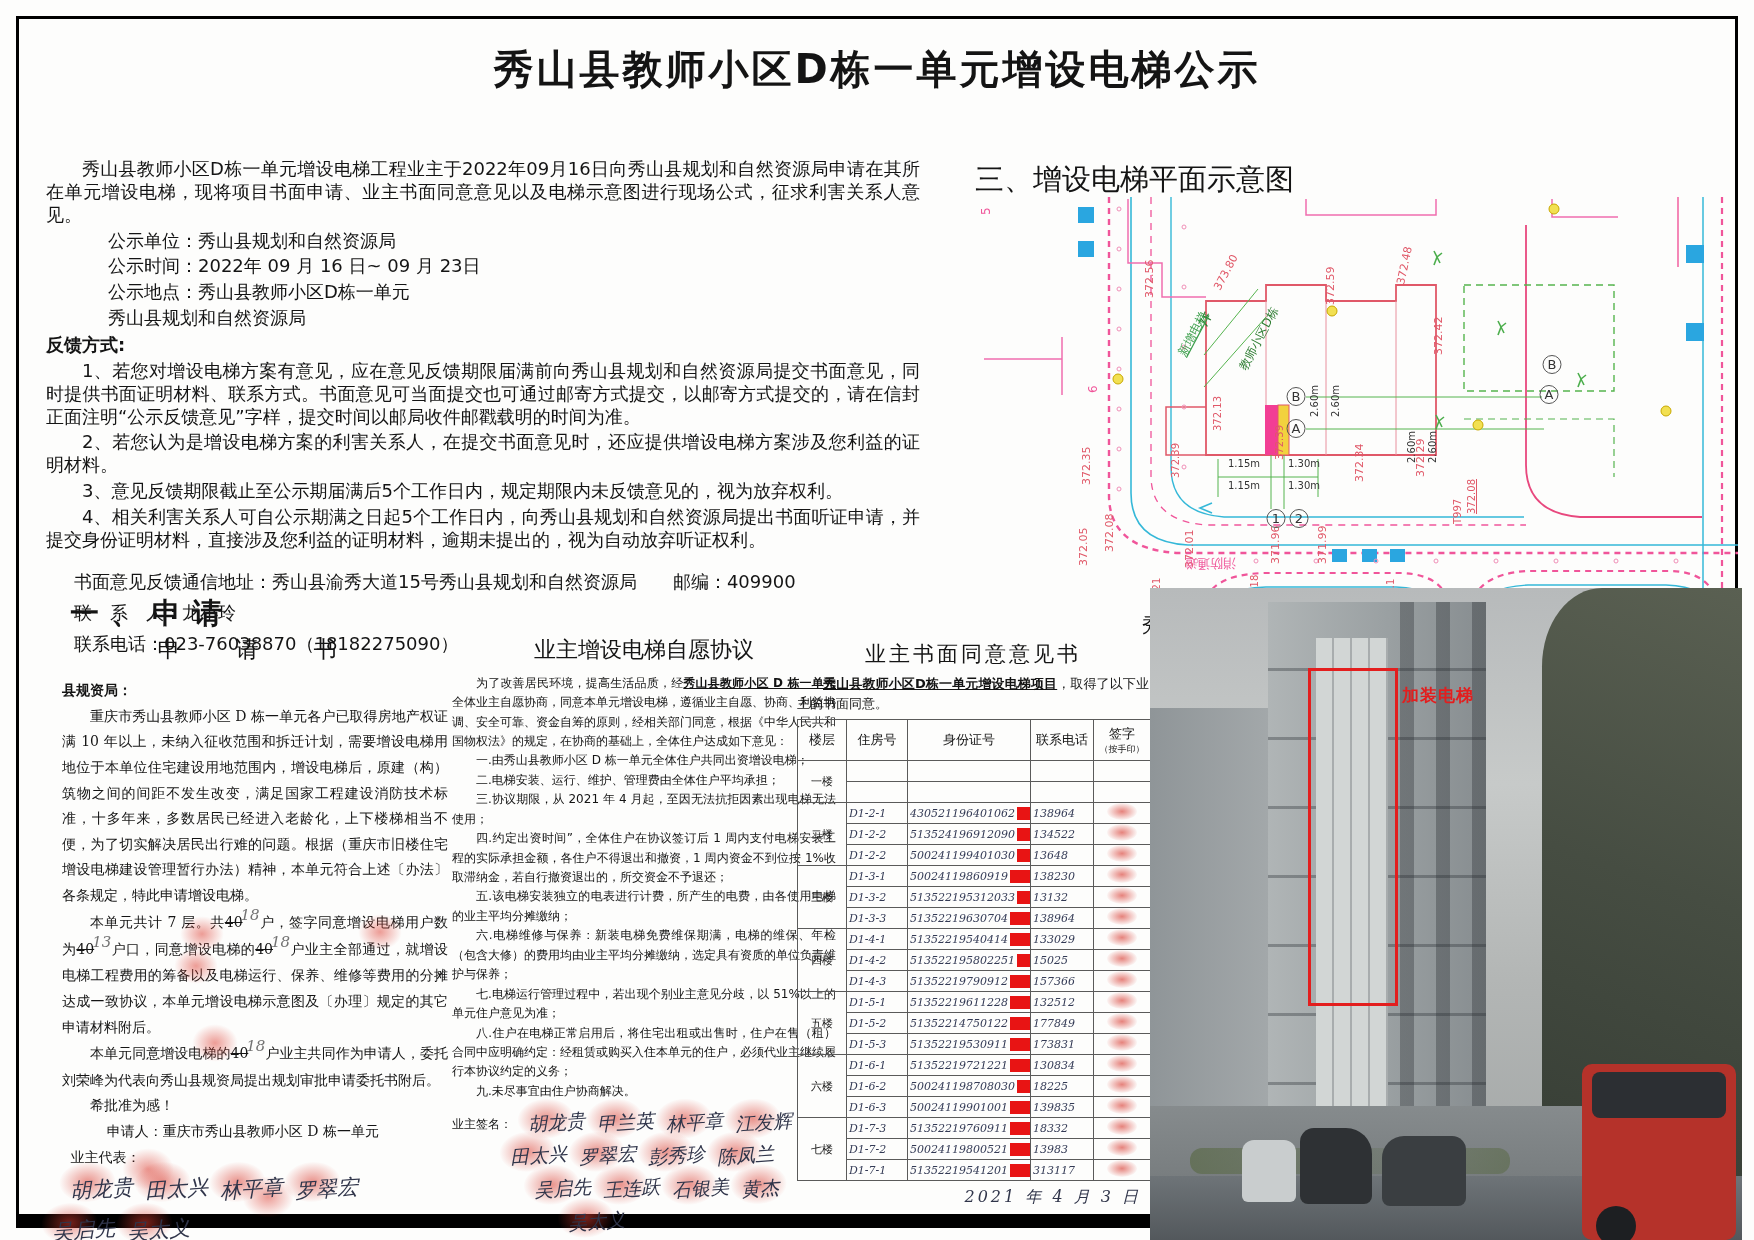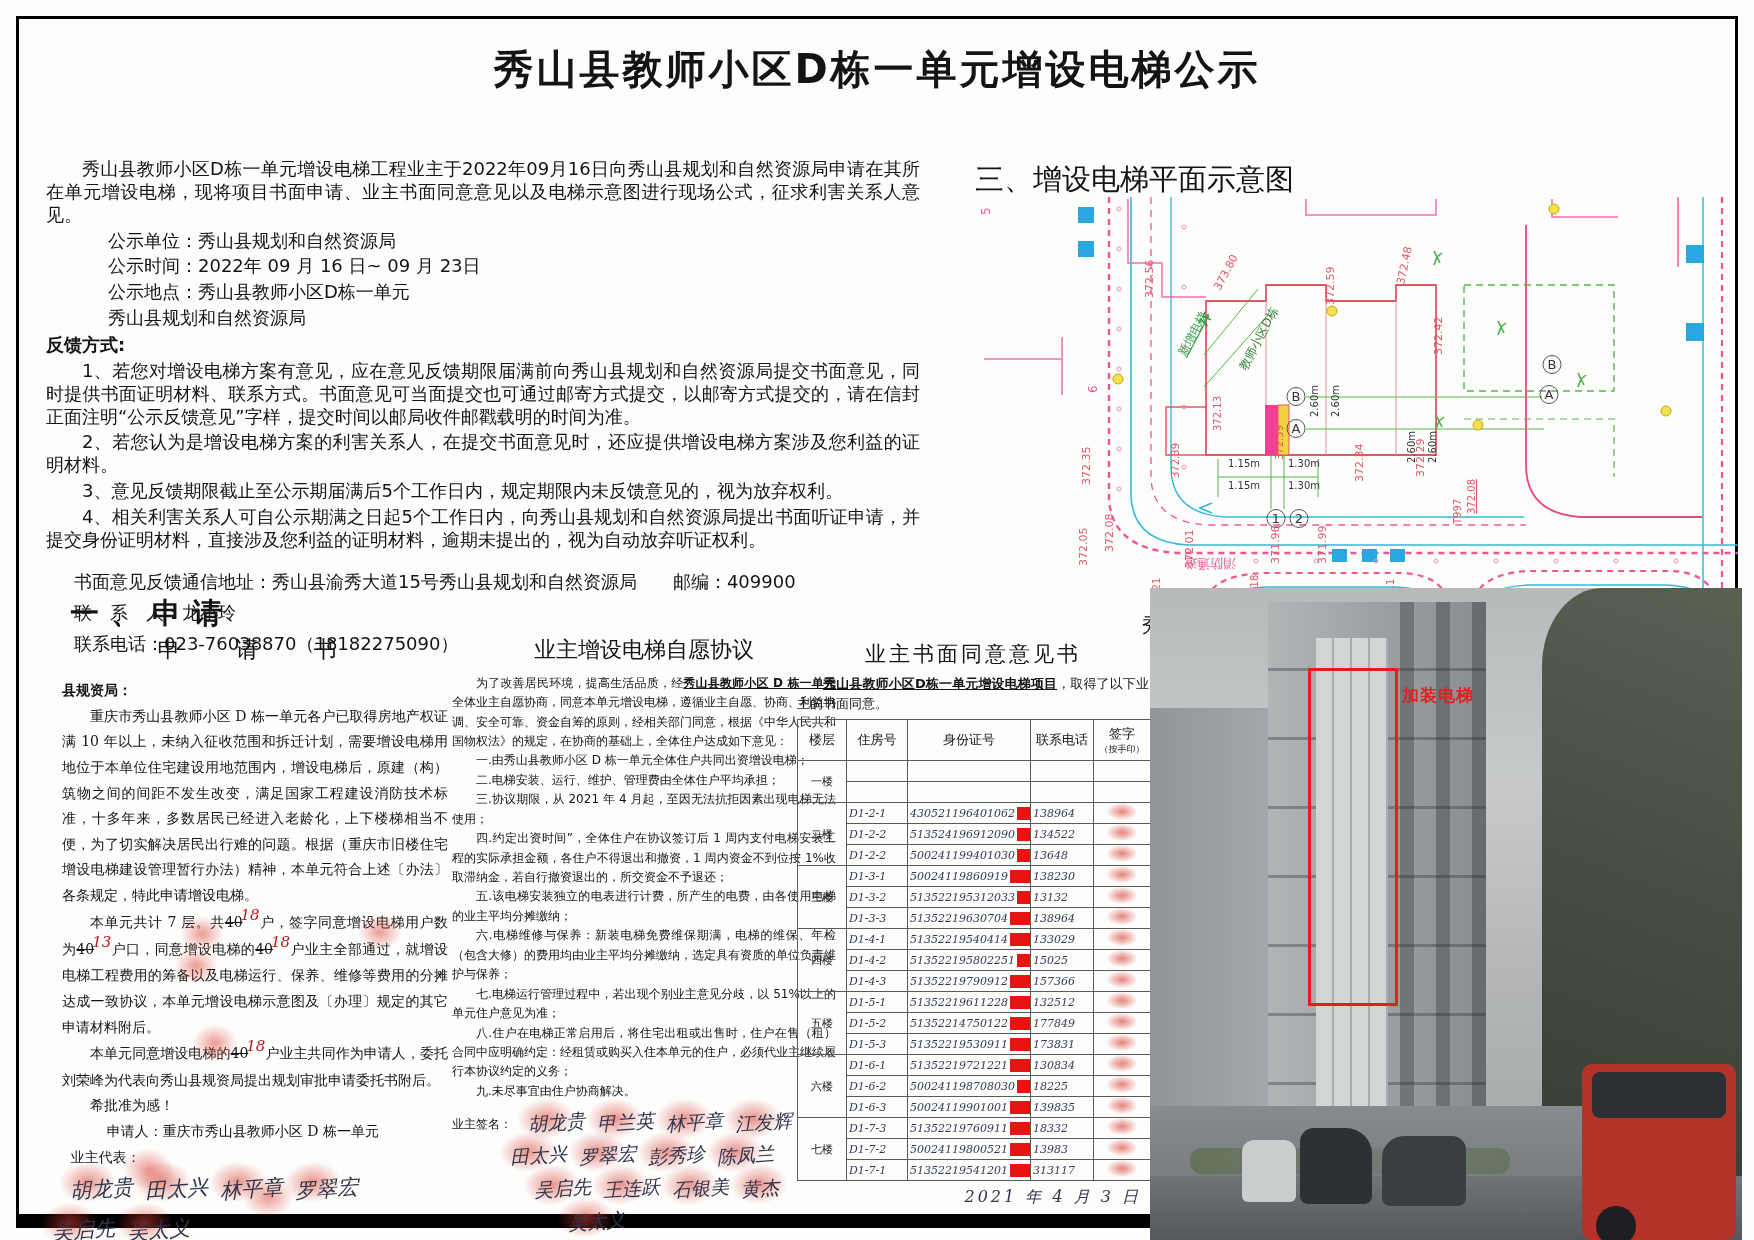--- a/index.html
+++ b/index.html
@@ -26,21 +26,21 @@
   .h2a{position:absolute;left:62px;top:586px;margin:8px;font-size:29px;font-weight:bold;letter-spacing:12px;z-index:1;text-align:right;}
   .h2b{position:absolute;left:468px;top:586px;margin:0;font-size:28px;font-weight:bold;z-index:1;width:700px;}
   
   .appdoc{position:absolute;left:62px;top:628px;width:386px;z-index:1;
           font-family:"DejaVu Serif","Liberation Serif",serif;font-size:14px;line-height:1.83;}
   .appdoc p{margin:0;}
   .doc-title{text-align:center;font-size:23px;letter-spacing:16px;margin-bottom:8px !important;}
   .salu{font-weight:600;}
   .just{text-align:justify;}
   .strike{text-decoration:line-through;}
-  .hand{font-style:italic;color:#b91c1c;position:relative;top:-7px;font-size:15px;
+  .hand{font-style:italic;color:#737373;position:relative;top:-7px;font-size:15px;
         font-family:"DejaVu Serif",serif;margin-left:-2px;}
   .applicant{margin-left:3.2em !important;}
   .reps{margin-left:0.6em !important;}
   .ink{font-family:"DejaVu Serif","Liberation Serif",serif;font-style:italic;color:#30354a;}
   .sig{position:relative;display:inline-block;font-size:21px;margin:0 12px 2px 0;transform:rotate(-4deg);z-index:1;}
   .sig::before{content:"";position:absolute;left:-10px;top:-9px;width:56px;height:40px;border-radius:50%;
         background:radial-gradient(ellipse,rgba(217,60,48,.55),rgba(217,60,48,0) 72%);z-index:-1;}
   .blob{position:absolute;border-radius:50%;background:radial-gradient(rgba(220,60,48,.5),rgba(220,60,48,0) 70%);
         pointer-events:none;}
   

